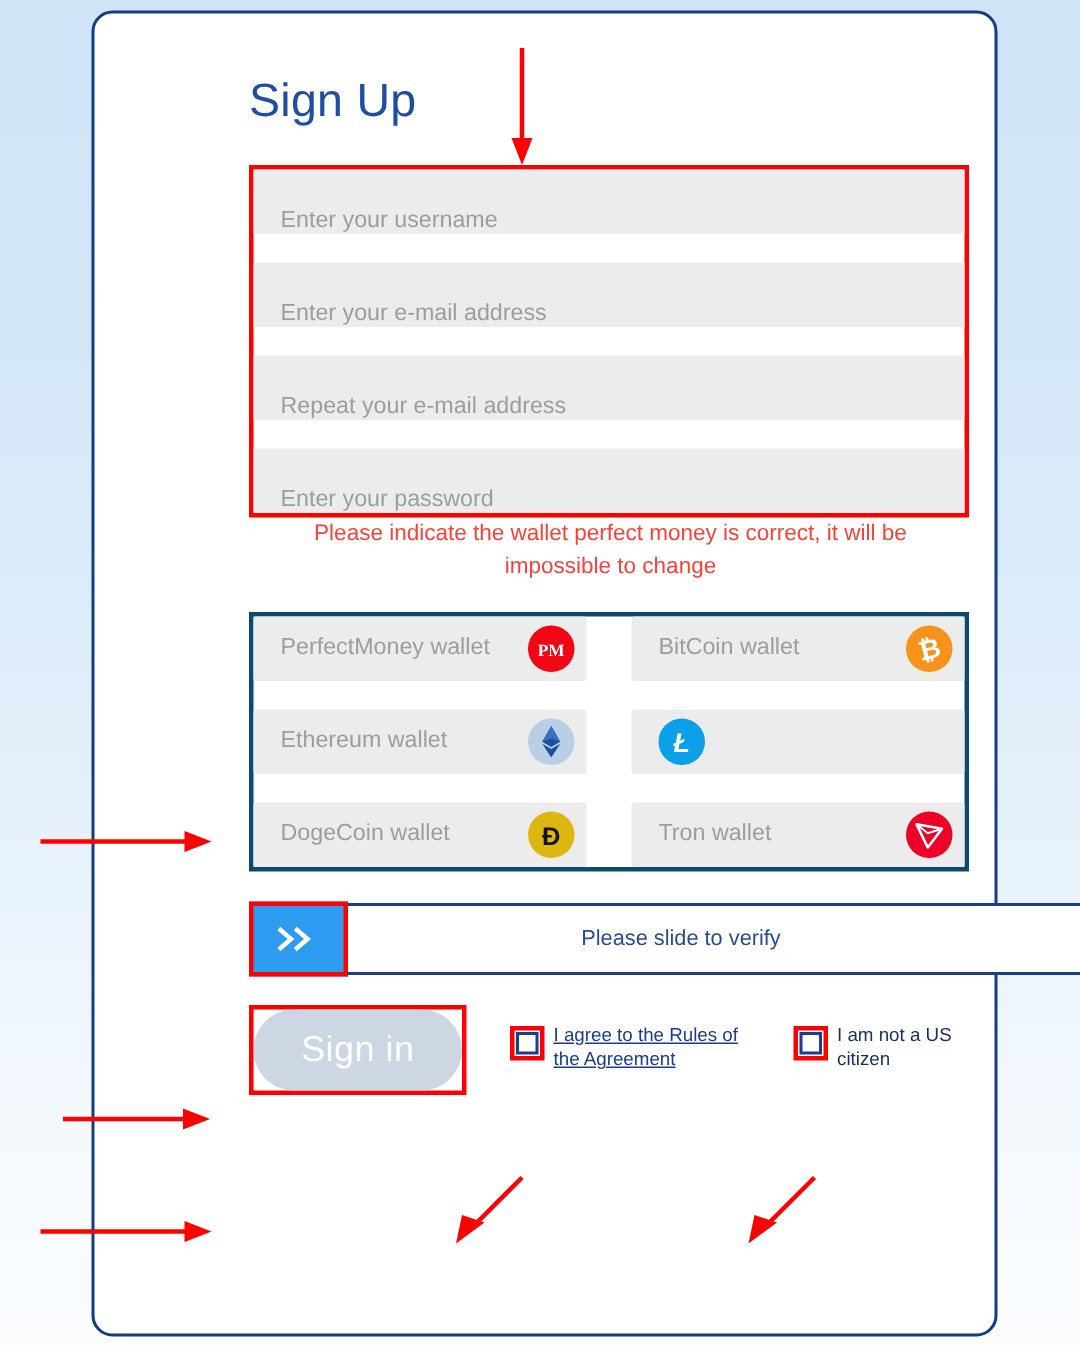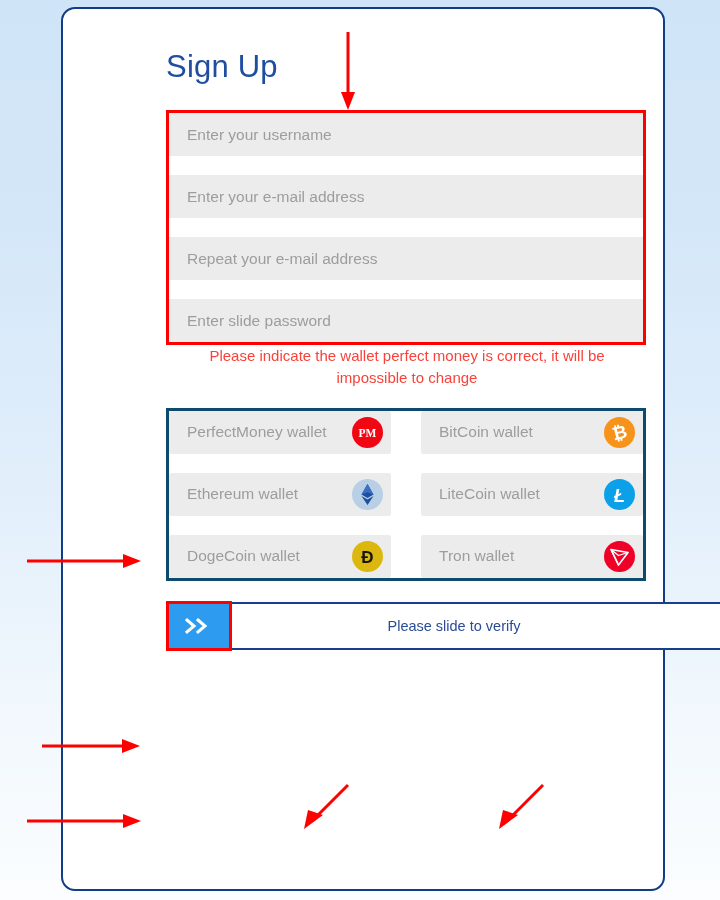--- a/index.html
+++ b/index.html
@@ -49,21 +49,21 @@
   
   .fields-group {
     border: 3px solid #ff0000;
     padding: 0;
     background: #ffffff;
   }
   .field {
     height: 43px;
     background: #ececec;
     display: flex;
-    align-items: center;
+    align-items: flex-end;
     padding-left: 18px;
   }
   .field + .field { margin-top: 19px; }
   .field-placeholder {
     font-size: 15.5px;
     color: #9d9d9d;
   }
 
   
   #wallet-heading { margin-top: 28px; margin-bottom: 18px; }
@@ -233,21 +233,21 @@
 
       <div class="field">
         <span class="field-placeholder">Enter your e-mail address</span>
       </div>
 
       <div class="field">
         <span class="field-placeholder">Repeat your e-mail address</span>
       </div>
 
       <div class="field">
-        <span class="field-placeholder">Enter slide password</span>
+        <span class="field-placeholder">Enter your password</span>
       </div>
 
 
     </div>
 
 
     <div class="warning">Please indicate the wallet perfect money is correct, it will be impossible to change</div>
 
     <div class="wallet-group">
 
@@ -274,21 +274,20 @@
         <span class="coin" style="background:#b8cfe6">
           <svg width="31" height="31" viewBox="0 0 31 31">
             <polygon points="15.5,5 21.5,15.5 15.5,19 9.5,15.5" fill="#1d4fa0"></polygon>
             <polygon points="15.5,5 21.5,15.5 15.5,13.2 9.5,15.5" fill="#3c6fc0"></polygon>
             <polygon points="15.5,20.4 21.5,16.9 15.5,26 9.5,16.9" fill="#1d4fa0"></polygon>
           </svg>
         </span>
       </div>
 
       <div class="wallet-field">
-        <span class="wallet-label">LiteCoin wallet</span>
         <span class="coin" style="background:#0ba0e8">
           <svg width="31" height="31" viewBox="0 0 31 31">
             <text x="15.5" y="22.5" text-anchor="middle" font-family="Liberation Sans, sans-serif" font-size="18" font-weight="bold" fill="#ffffff" font-style="italic">Ł</text>
           </svg>
         </span>
       </div>
 
       <div class="wallet-field">
         <span class="wallet-label">DogeCoin wallet</span>
         <span class="coin" style="background:#dcb70f">
@@ -315,20 +314,41 @@
         <span class="slider-text">Please slide to verify</span>
       </div>
       <div class="slider-handle-box">
         <svg class="chev" width="34" height="20" viewBox="0 0 34 20">
           <path d="M5 4 L12 10 L5 16" fill="none" stroke="#ffffff" stroke-width="3" stroke-linecap="square"></path>
           <path d="M16 4 L23 10 L16 16" fill="none" stroke="#ffffff" stroke-width="3" stroke-linecap="square"></path>
         </svg>
       </div>
     </div>
 
+    <div class="bottom-row">
+
+      <div class="signin-box">
+        <button class="signin-btn">Sign in</button>
+      </div>
+
+      <div class="check-group" id="check-group-rules">
+        <span class="check-outline">
+          <span class="checkbox"></span>
+        </span>
+        <span class="check-label link">I agree to the Rules of the Agreement</span>
+      </div>
+
+      <div class="check-group" id="check-group-us">
+        <span class="check-outline">
+          <span class="checkbox"></span>
+        </span>
+        <span class="check-label" id="check-label-us">I am not a US citizen</span>
+      </div>
+
+    </div>
 
   </div>
 </div>
 
 <svg class="arrow" id="arrow-top" width="60" height="85" viewBox="0 0 60 85">
   <line x1="28" y1="2" x2="28" y2="70" stroke="#ff0000" stroke-width="3"></line>
   <polygon points="28,80 21,62 35,62" fill="#ff0000"></polygon>
 </svg>
 
 <svg class="arrow" id="arrow-wallets" width="120" height="26" viewBox="0 0 120 26">

